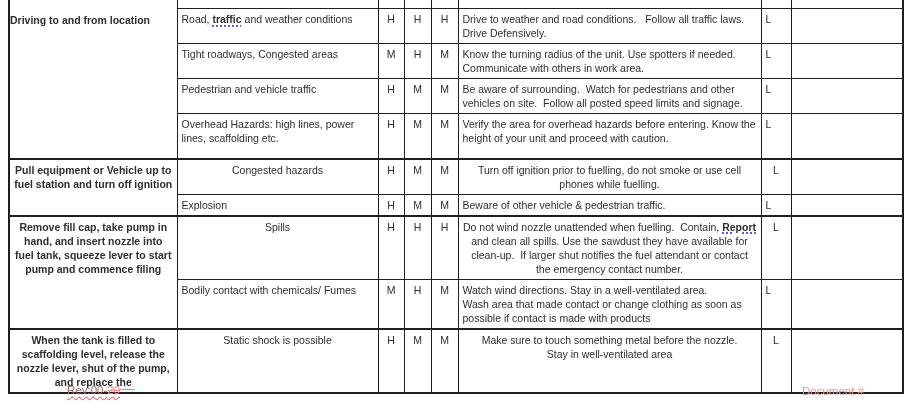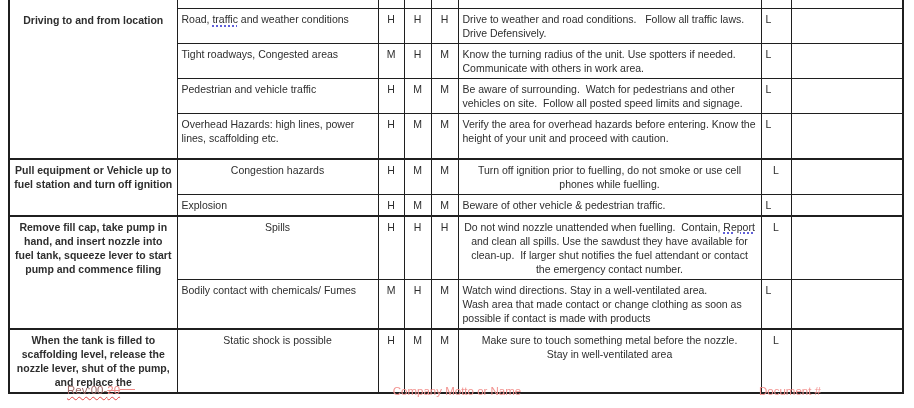--- a/index.html
+++ b/index.html
@@ -22,44 +22,45 @@
     border:2px solid var(--border);border-top:none;
   }
   table.jsa td{
     border:1px solid var(--border);
     vertical-align:top;
     padding:3px 4px;
     font-size:10.5px;line-height:14px;
     white-space:pre-wrap;
     overflow:hidden;
   }
-  tr.sliver td{height:8px;padding:0;border-top:none;text-align:center;}
+  tr.sliver td{height:8px;padding:0;border-top:none;}
   tr.thick td{border-top:2px solid var(--border);text-align:center;}
   td.c-task{font-weight:bold;font-size:11px;line-height:16.5px;white-space:normal;padding:2px 4px 2px 7px;}
   td.c-task.first{padding-top:13px;}
   td.c-haz{padding-top:4px;}
   td.c-rate{text-align:center;padding:2px 1px;}
   td.c-final{padding-left:6px;}
   .flag-blue{
     text-decoration:underline dotted var(--flag-blue);
     text-decoration-thickness:2px;
     text-underline-offset:2px;
+    font-weight:bold;
   }
   .footer{position:absolute;top:384px;left:0;width:914px;height:20px;font-size:11.5px;}
   .rev{
     position:absolute;left:67px;top:0;
     color:var(--rev-dark);
     text-decoration:underline wavy var(--squiggle-red);
     text-decoration-thickness:1px;
     text-underline-offset:2px;
   }
   .rev-del{color:var(--rev-del);text-decoration:line-through;text-decoration-color:var(--rev-del);}
   .rev-tail{display:inline-block;width:15px;height:1px;background:var(--rev-del);transform:translateY(-4px);}
   .motto{position:absolute;left:50%;transform:translateX(-50%);top:1px;color:var(--footer-red);}
-  .docnum{position:absolute;left:759px;top:1px;color:var(--footer-red);}
+  .docnum{position:absolute;left:802px;top:1px;color:var(--footer-red);}
 </style>
 </head>
 <body>
 
 <div class="page">
 
   <table class="jsa">
     <colgroup>
       <col style="width:168px">
         <col style="width:201px">
@@ -118,21 +119,21 @@
       <td class="c-rate">H</td>
       <td class="c-rate">M</td>
       <td class="c-rate">M</td>
       <td>Verify the area for overhead hazards before entering. Know the height of your unit and proceed with caution.</td>
       <td class="c-final">L</td>
       <td></td>
     </tr>
 
     <tr class="thick" style="height:30px">
       <td class="c-task" rowspan="2">Pull equipment or Vehicle up to fuel station and turn off ignition</td>
-      <td class="c-haz">Congestion hazards</td>
+      <td class="c-haz">Congested hazards</td>
       <td class="c-rate">H</td>
       <td class="c-rate">M</td>
       <td class="c-rate">M</td>
       <td>Turn off ignition prior to fuelling, do not smoke or use cell phones while fuelling.</td>
       <td class="c-final">L</td>
       <td></td>
     </tr>
 
     <tr style="height:19px">
       <td class="c-haz">Explosion</td>
@@ -176,17 +177,16 @@
 Stay in well-ventilated area</td>
       <td class="c-final">L</td>
       <td></td>
     </tr>
 
     </tbody>
   </table>
 
   <div class="footer">
     <span class="rev"><span>Rev:00-</span><span class="rev-del">20</span><span class="rev-tail"></span></span>
-    <span class="motto">Company Motto or Name</span>
     <span class="docnum">Document #</span>
   </div>
 
 </div>
 
 </body></html>

